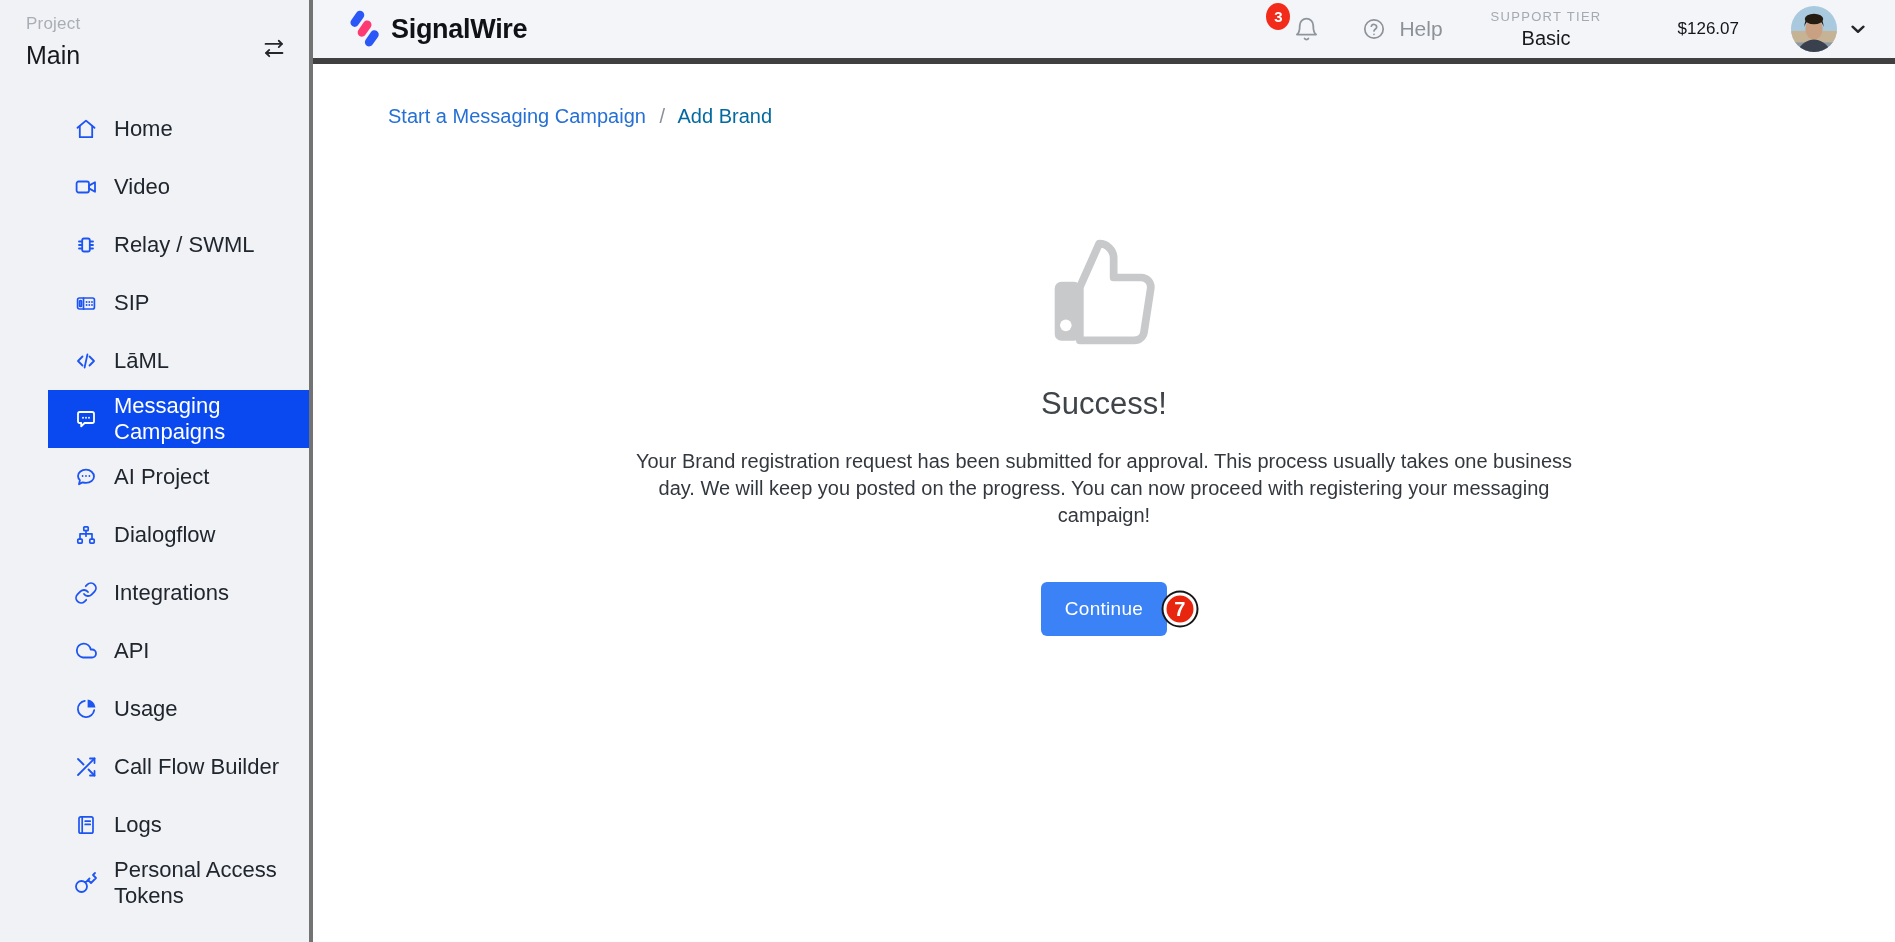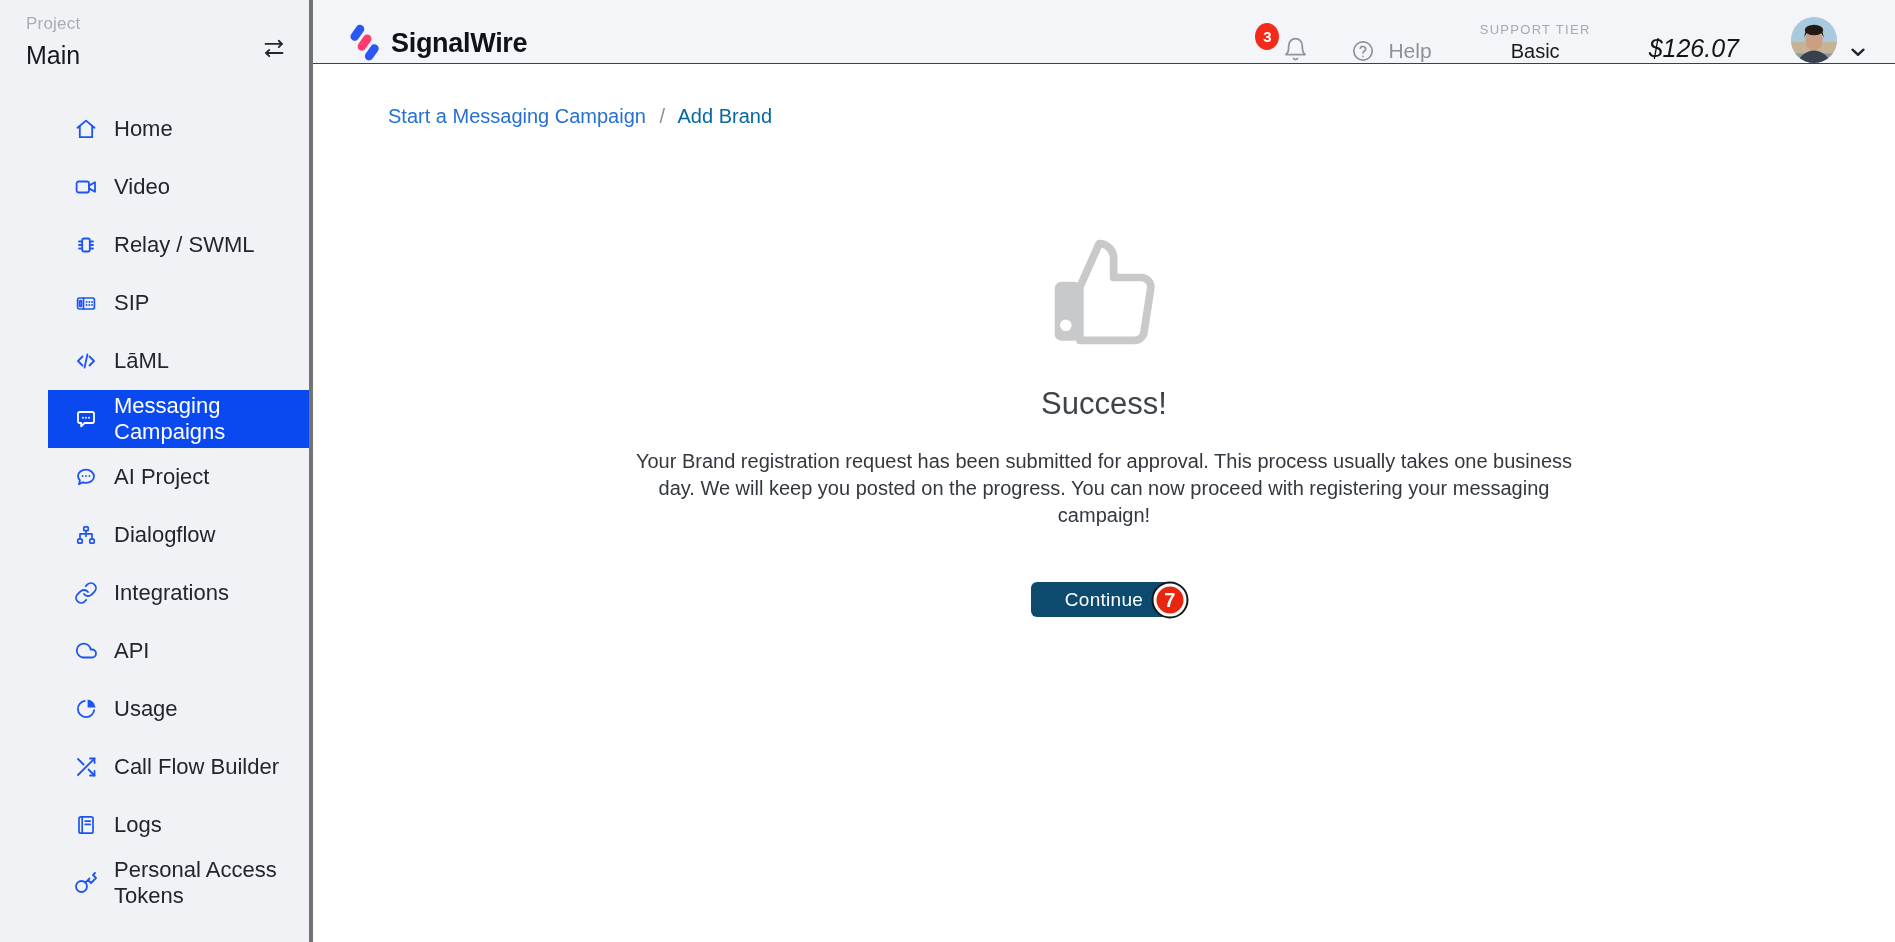--- a/index.html
+++ b/index.html
@@ -19,55 +19,55 @@
   .nav-item { height:58px; display:flex; align-items:center; padding-left:26px;
               gap:16px; color:#20262e; font-size:22px; cursor:pointer;margin-left:48px; }
   .nav-item .nav-icon { width:24px; height:24px; color:#1d55f2; display:flex;
                         align-items:center; justify-content:center; flex:0 0 24px; }
   .nav-item.active { background:#0a49f0; color:#fff; }
   .nav-item.active .nav-icon { color:#fff; }
 
   
   .right { flex:1; display:flex; flex-direction:column; height:100%; }
   header { height:64px; min-height:64px; background:#f4f5f8;
-           border-bottom:1px solid #404040; display:flex; align-items:flex-end;
+           border-bottom:6px solid #404040; display:flex; align-items:center;
            padding:0 26px 0 35px; }
   .logo { display:flex; align-items:center; gap:9px; }
   .logo-text { font-size:27px; font-weight:700; color:#101217; letter-spacing:-.3px; }
   .spacer { flex:1; }
   .bell-wrap { position:relative; width:27px; height:27px; color:#8f959c; cursor:pointer; }
   .notif-badge { position:absolute; left:-27px; top:-13px; min-width:24px; height:27px;
                  background:#f32b1b; border-radius:50%; color:#fff; font-size:15px;
                  font-weight:700; display:flex; align-items:center; justify-content:center; }
   .help { display:flex; align-items:center; gap:13px; color:#8d9299; font-size:21px;
           margin-left:42px; cursor:pointer; }
   .help-icon { width:24px; height:24px; }
   .tier { margin-left:48px; text-align:center; }
   .tier-label { font-size:13px; letter-spacing:1.3px; color:#a5aab1; }
   .tier-value { font-size:20px; color:#17191d; margin-top:3px; }
-  .balance { margin-left:58px; font-size:25px; color:#141518; cursor:pointer;font-style:italic; }
+  .balance { margin-left:76px; font-size:17px; color:#141518; cursor:pointer; }
   .avatar { margin-left:52px; width:46px; height:46px; border-radius:50%; overflow:hidden;
             cursor:pointer; flex:0 0 46px; }
   .chevron { margin-left:10px; width:22px; height:22px; color:#23262b; cursor:pointer; }
 
   
   main { flex:1; background:#fff; overflow:hidden; }
   .breadcrumb { margin:41px 0 0 75px; font-size:20px; }
   .crumb-link { color:#2570d4; cursor:pointer; }
   .crumb-sep  { color:#8a9097; margin:0 8px; }
   .crumb-current { color:#0369a1; }
   .hero { text-align:center; margin-top:106px; }
   .thumb-icon { width:116px; height:116px; display:inline-block; }
   .hero-title { margin-top:32px; font-size:31px; color:#3f4449; font-weight:400; }
   .hero-msg { margin:26px auto 0; max-width:965px; font-size:20px; line-height:27px;
               color:#33383e; }
   .btn-row { margin-top:53px; display:flex; justify-content:center; }
   .btn-wrap { position:relative; }
-  .continue-btn { background:#0c4a6e; color:#fff; border:none; border-radius:6px;
-                  font-size:19px; font-family:inherit; padding:0 34px; height:35px;
+  .continue-btn { background:#3b82f6; color:#fff; border:none; border-radius:6px;
+                  font-size:19px; font-family:inherit; padding:0 24px; height:54px;
                   cursor:pointer; letter-spacing:.3px; }
   .annotation-badge { position:absolute; left:139px; top:50%;
                       transform:translate(-50%,-50%); width:33px; height:33px;
                       background:#e8250e; border:3px solid #fff; border-radius:50%;
                       box-shadow:0 0 0 2px #161616; color:#fff; font-size:20px;
                       font-weight:700; display:flex; align-items:center;
                       justify-content:center; }
   svg { display:block; }
 </style>
 </head>

